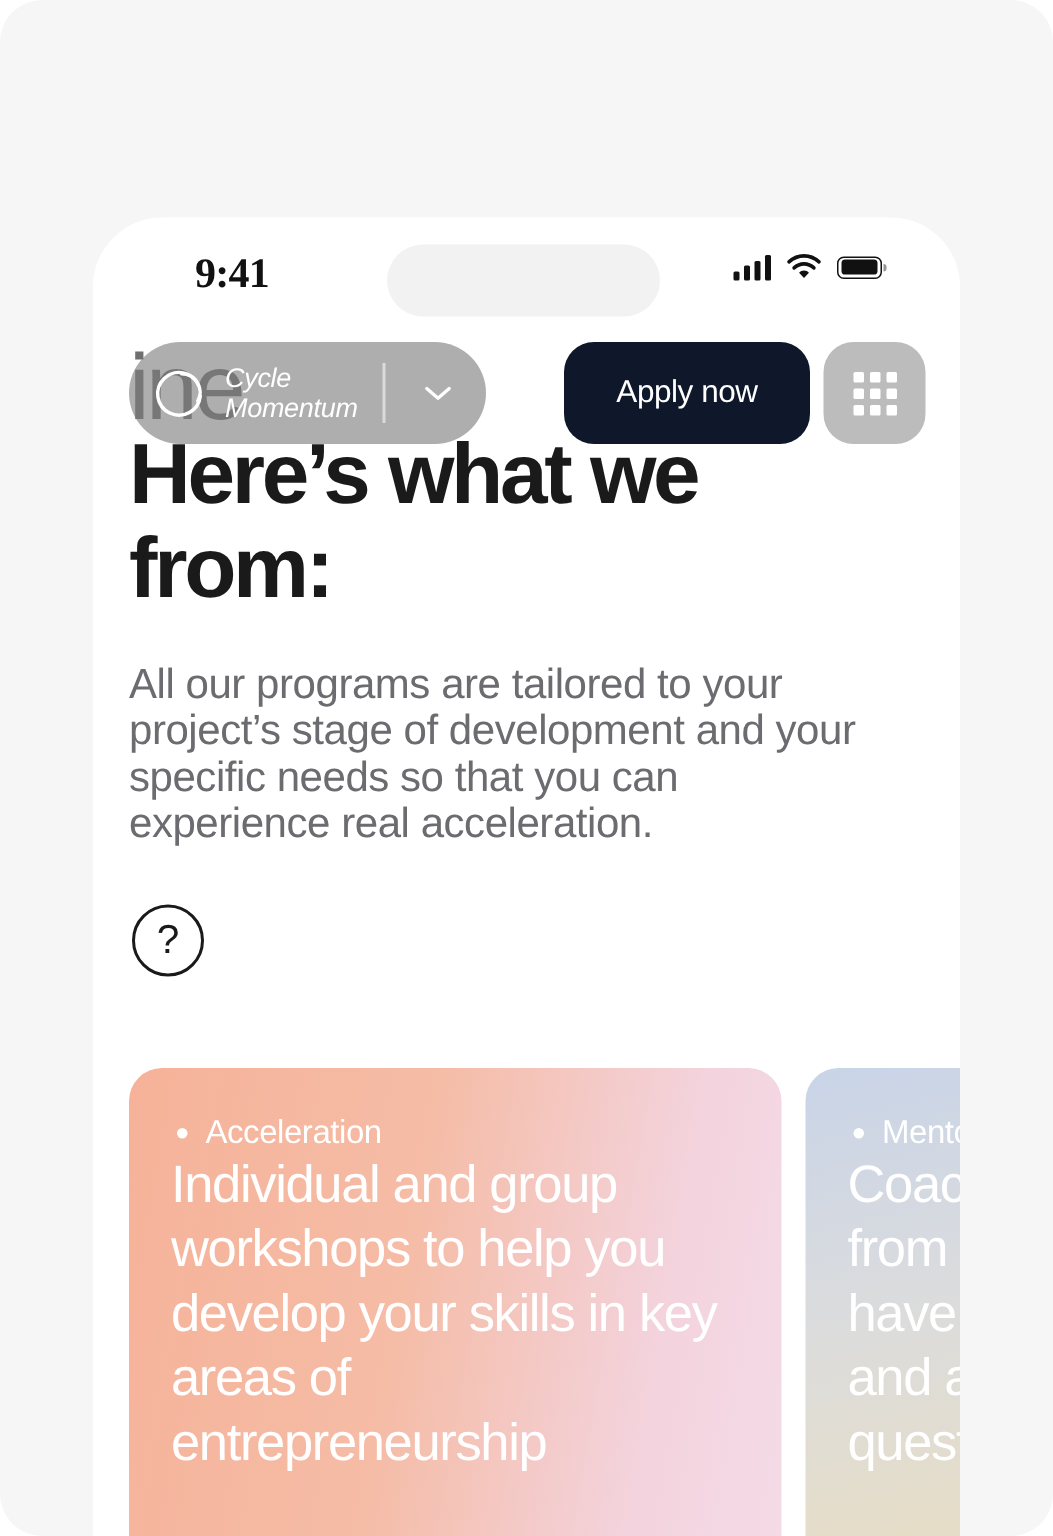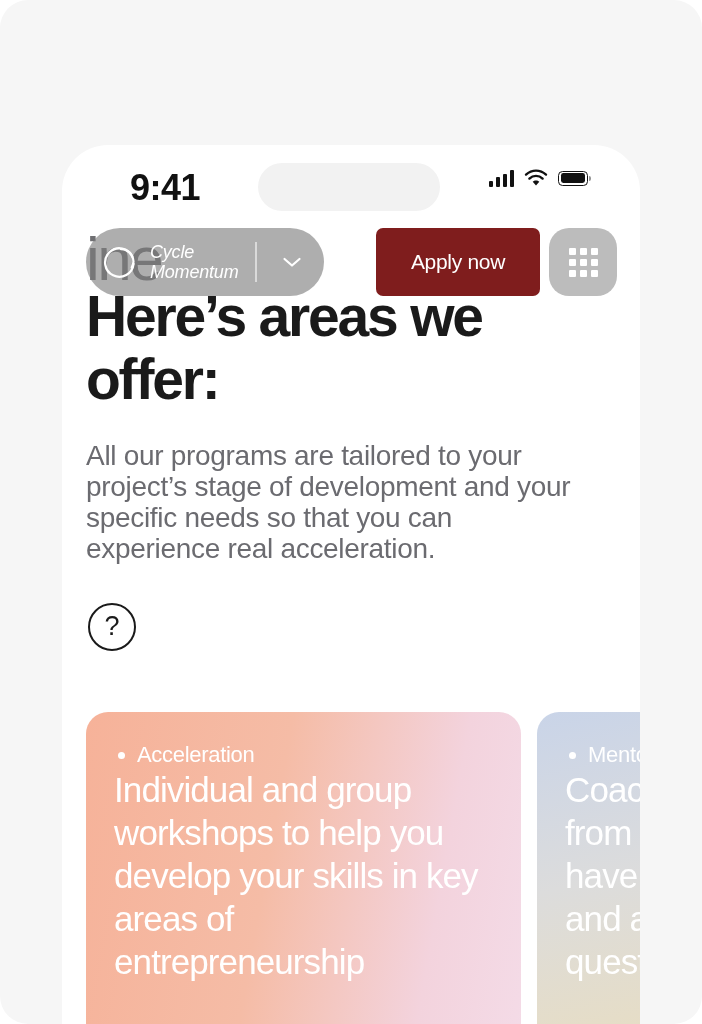--- a/index.html
+++ b/index.html
@@ -41,24 +41,25 @@
   .status-bar {
     position: absolute;
     left: 0; top: 0;
     width: 578px;
     height: 74px;
   }
   .status-time {
     position: absolute;
     left: 68px;
     top: 22px;
-    font-size: 36px;
+    font-size: 28px;
     font-weight: bold;
     letter-spacing: -0.5px;
     color: #111111;
+    font-family: Liberation Serif, serif;
   }
   .dynamic-island {
     position: absolute;
     left: 196px;
     top: 18px;
     width: 182px;
     height: 48px;
     background: #f2f2f2;
     border-radius: 24px;
   }
@@ -131,22 +132,22 @@
     right: 22px; top: 50%;
     transform: translateY(-50%);
   }
 
   .apply-btn {
     position: absolute;
     left: 314px;
     top: 83px;
     width: 164px;
     height: 68px;
-    border-radius: 7px;
-    background: #7f1d1d;
+    border-radius: 20px;
+    background: #0f172a;
     color: #ffffff;
     font-size: 21px;
     font-weight: 500;
     letter-spacing: -0.3px;
     display: flex;
     align-items: center;
     justify-content: center;
     border: none;
     cursor: pointer;
     font-family: "Liberation Sans", sans-serif;
@@ -284,21 +285,21 @@
 <body>
 
 <div class="canvas">
 
   <div class="phone">
 
     <div class="content">
 
       <div class="ghost-line">ine</div>
 
-      <h1 class="headline">Here’s areas we offer:</h1>
+      <h1 class="headline">Here’s what we from:</h1>
 
       <p class="lede">All our programs are tailored to your project’s stage of development and your specific needs so that you can experience real acceleration.</p>
 
       <button class="help-btn">?</button>
 
       <div class="cards">
 
         <div class="card card-1">
           <div class="card-tag">
             <span class="dot"></span>

